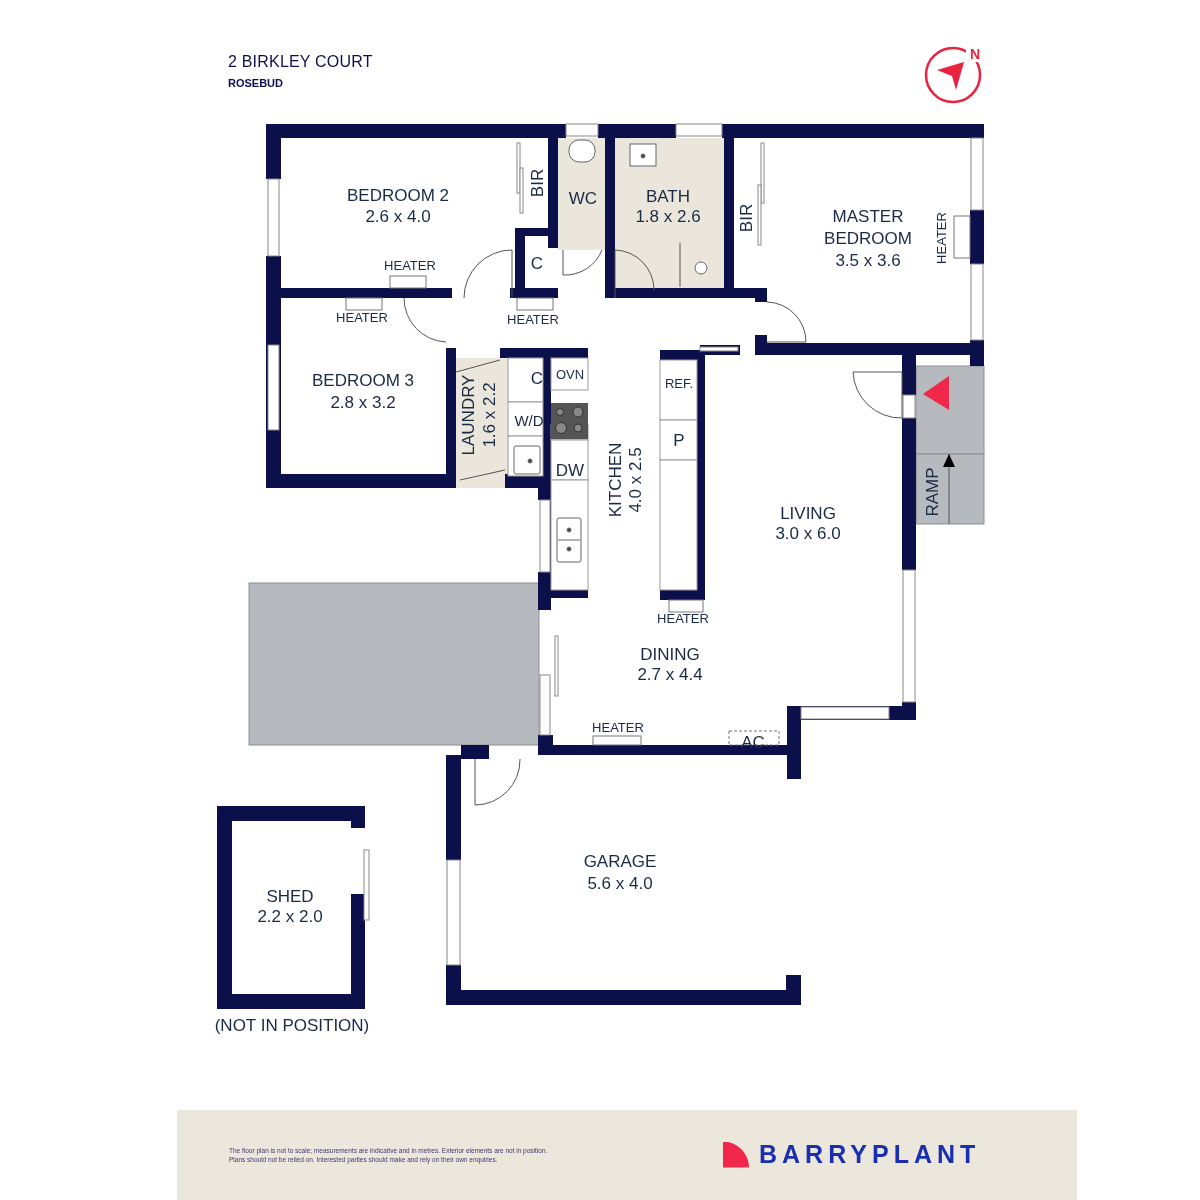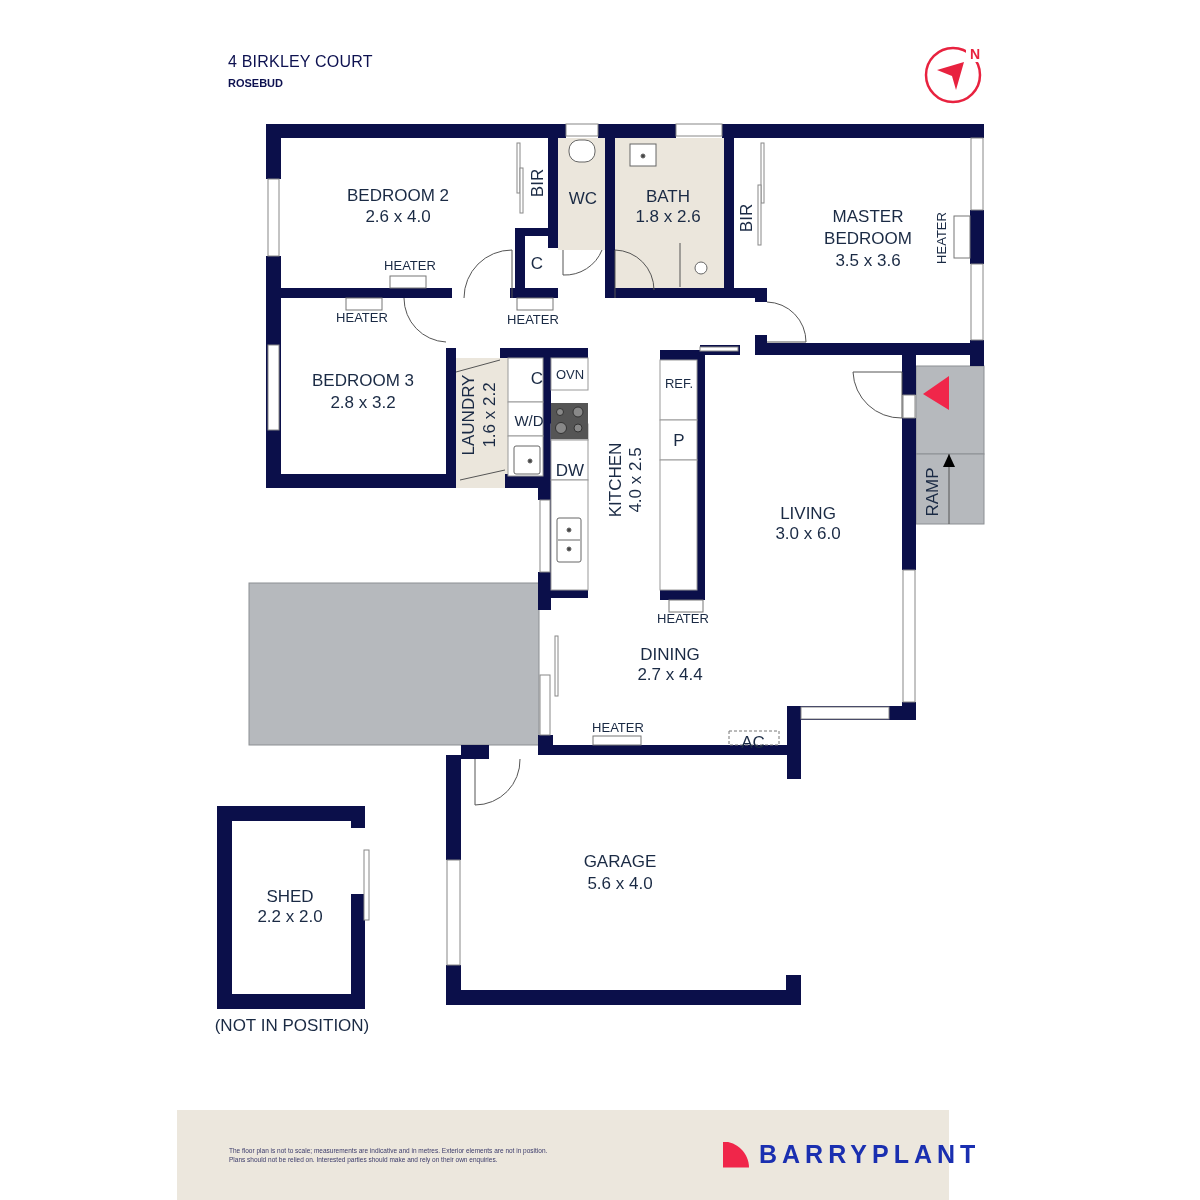--- a/index.html
+++ b/index.html
@@ -3,31 +3,31 @@
 <meta charset="utf-8">
 <style>
   html, body { margin: 0; padding: 0; background: #ffffff; }
   body { width: 1200px; height: 1200px; position: relative; overflow: hidden; font-family: "Liberation Sans", sans-serif; }
   .addr { position: absolute; left: 228px; top: 52px; color: #0d1150; }
   .addr .street { font-size: 16px; letter-spacing: 0.2px; line-height: 20px; }
   .addr .suburb { font-size: 11px; font-weight: bold; line-height: 22px; }
   .compass { position: absolute; left: 922px; top: 40px; width: 66px; height: 66px; }
   svg.plan { position: absolute; left: 0; top: 0; }
   .lbl { font-family: "Liberation Sans", sans-serif; fill: #1a2a44; }
-  .footer { position: absolute; left: 177px; top: 1110px; width: 772px; height: 90px; background: #ece7dd; }
+  .footer { position: absolute; left: 177px; top: 1110px; width: 900px; height: 90px; background: #ece7dd; }
   .disclaimer { position: absolute; left: 52px; top: 36px; font-size: 6.5px; line-height: 9px; color: #3a3a6a; width: 360px; }
   .brand { position: absolute; left: 546px; top: 30px; display: flex; align-items: center; }
   .brand-mark { width: 26px; height: 26px; background: #f0264a; border-top-left-radius: 26px 0; clip-path: path('M0 0 C 14 0, 26 12, 26 26 L 0 26 Z'); }
   .brand-name { margin-left: 10px; font-size: 25px; font-weight: bold; letter-spacing: 5px; color: #1a2fb0; font-family: "Liberation Sans", sans-serif; }
 </style>
 </head>
 <body>
 
 <div class="addr">
-  <div class="street">4 BIRKLEY COURT</div>
+  <div class="street">2 BIRKLEY COURT</div>
   <div class="suburb">ROSEBUD</div>
 </div>
 
 <svg class="compass" viewBox="0 0 66 66">
   <circle cx="31" cy="35" r="27" fill="none" stroke="#e8223f" stroke-width="2.5"></circle>
   <rect x="44" y="4" width="18" height="18" fill="#ffffff"></rect>
   <text x="53" y="19" text-anchor="middle" font-family="Liberation Sans, sans-serif" font-size="14" font-weight="bold" fill="#e8223f">N</text>
   <polygon points="15,30 42,22 34,50 30,36" fill="#e8223f"></polygon>
 </svg>
 

